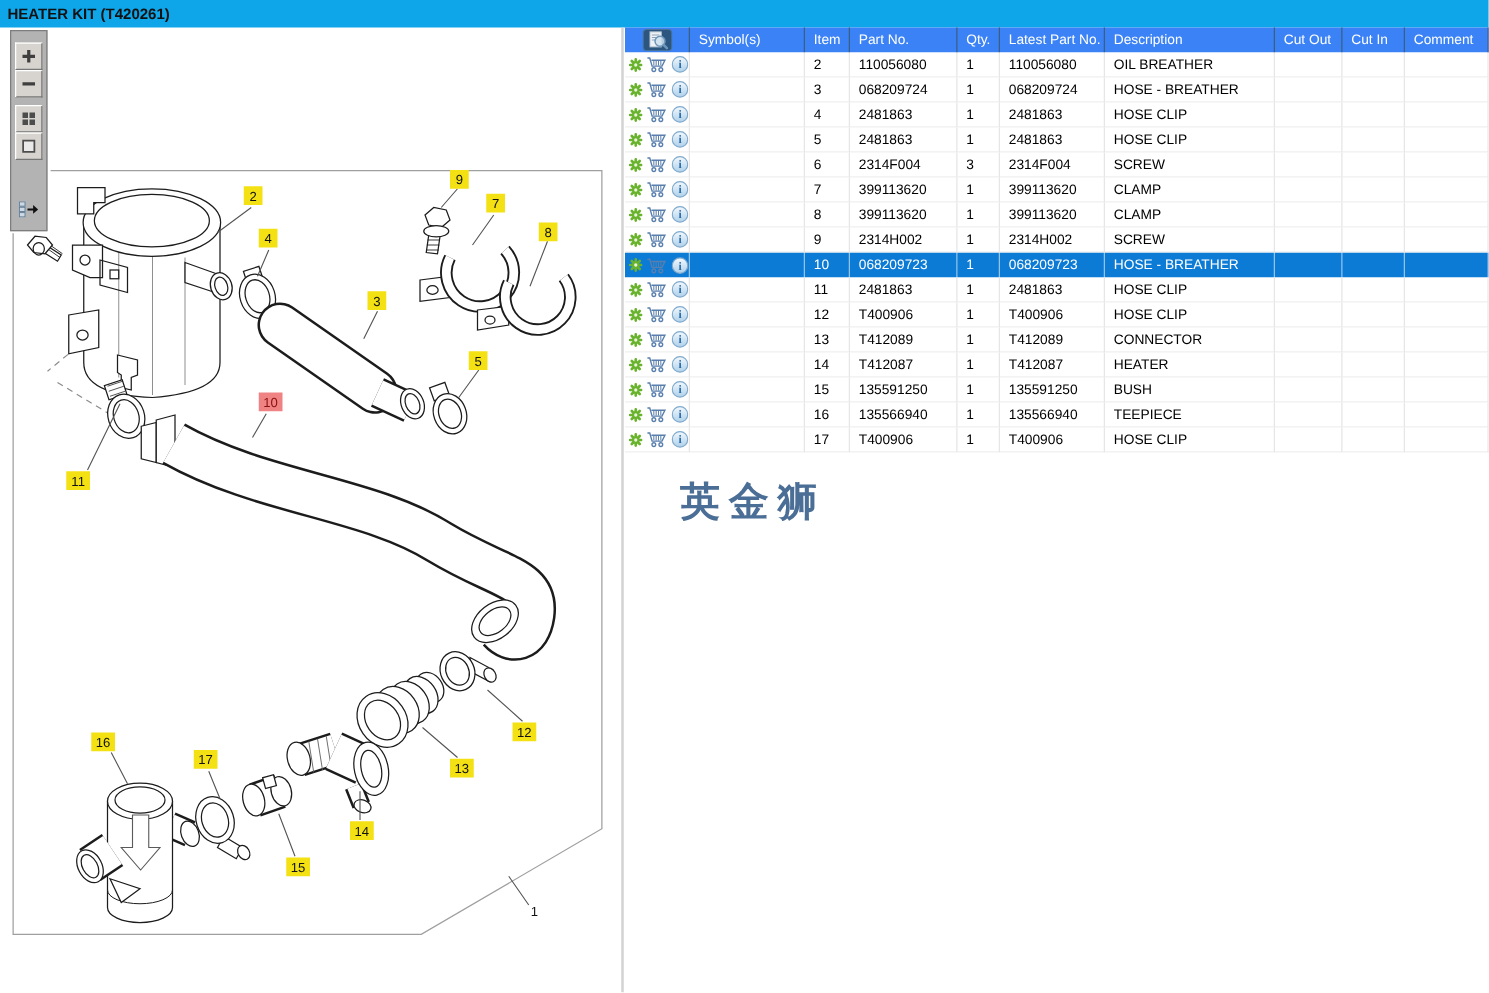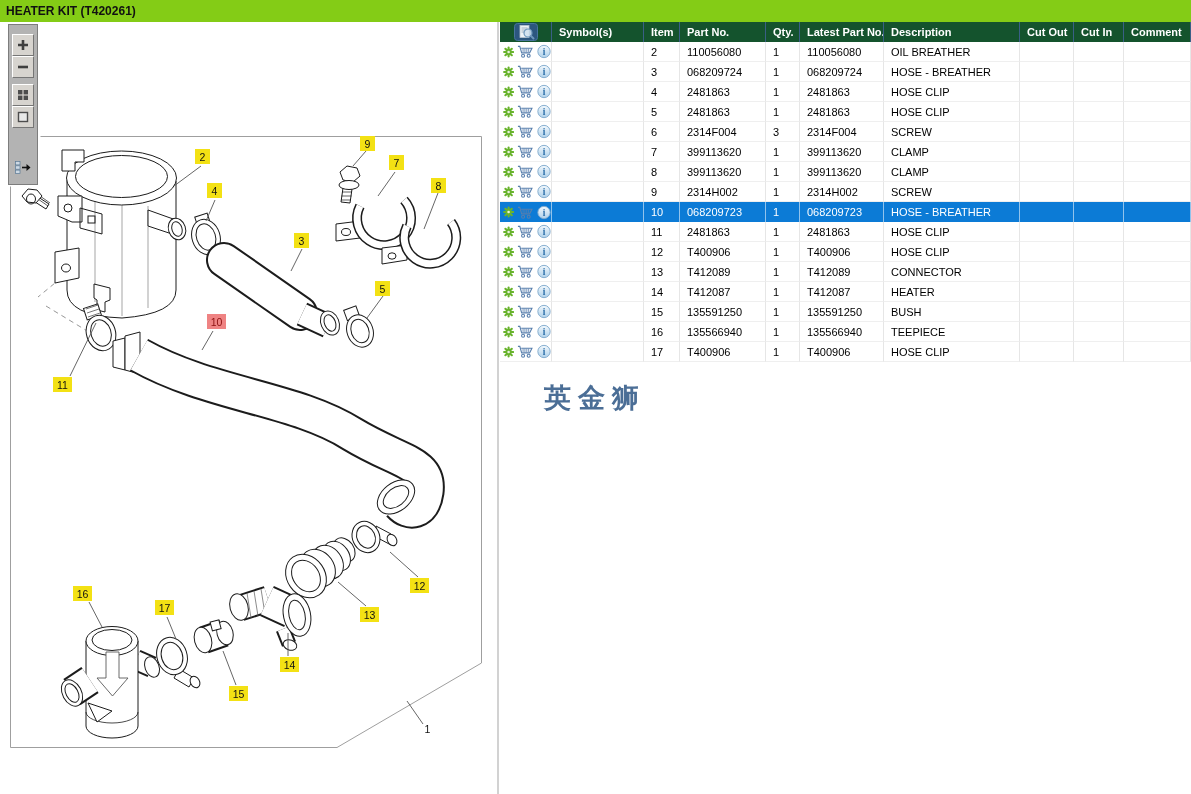--- a/index.html
+++ b/index.html
@@ -1,49 +1,49 @@
 <!DOCTYPE html>
 <html><head>
 <meta charset="utf-8">
 <style>
   html,body{margin:0;padding:0;background:#fff;}
   body{width:1191px;height:794px;position:relative;overflow:hidden;
        font-family:"Liberation Sans",sans-serif;-webkit-font-smoothing:antialiased;}
-  .titlebar{position:absolute;left:0;top:0;width:1191px;height:22px;background:#84cc16;}
+  .titlebar{position:absolute;left:0;top:0;width:1191px;height:22px;background:#0ea5e9;}
   .title{position:absolute;left:6px;top:4px;font-size:12px;font-weight:bold;color:#111;}
 
   
   .diagram-svg{position:absolute;left:0;top:0;width:497px;height:794px;}
   .splitter{position:absolute;left:497px;top:22px;width:2px;height:772px;background:#d2d2d2;}
 
   
   .toolbar{position:absolute;left:8px;top:24px;width:30px;height:161px;
            background:#b3b3b3;border:1px solid #7d7d7d;box-sizing:border-box;}
   .tool-btn{position:absolute;left:3px;width:22px;height:22px;background:#d7d4cf;
             border-top:1px solid #fff;border-left:1px solid #fff;
             border-right:1px solid #767676;border-bottom:1px solid #767676;
             box-sizing:border-box;display:flex;align-items:center;justify-content:center;}
   .tool-plain{position:absolute;left:4px;width:22px;height:18px;display:flex;align-items:center;justify-content:center;}
 
   
   .table{position:absolute;left:500px;top:22px;width:691px;font-size:11px;color:#000;}
-  .hrow{display:flex;height:20px;background:#14532d;color:#fff;font-weight:bold;}
+  .hrow{display:flex;height:20px;background:#3b82f6;color:#fff;font-weight:normal;}
   .hcell{box-sizing:border-box;border-right:1px solid #3a5f86;padding:4px 0 0 7px;
          white-space:nowrap;overflow:hidden;}
   .hcell.c0{padding:1px 0 0 14px;}
   .row{display:flex;height:20px;background:#fff;}
   .cell{box-sizing:border-box;border-right:1px solid #e6e6e6;border-bottom:1px solid #efefef;
         padding:4px 0 0 7px;white-space:nowrap;overflow:hidden;}
   .cell.icons{display:flex;align-items:center;gap:3px;padding:0 0 0 3px;}
   .row.selected{background:#0c7bd6;color:#fff;}
   .row.selected .cell{border-right:1px solid rgba(255,255,255,.55);border-bottom:none;}
   .c0{width:52px;} .c1{width:92px;} .c2{width:36px;} .c3{width:86px;} .c4{width:34px;}
   .c5{width:84px;} .c6{width:136px;} .c7{width:54px;} .c8{width:50px;} .c9{width:67px;}
 
-  .watermark{position:absolute;left:544px;top:380px;font-size:27px;font-weight:bold;
+  .watermark{position:absolute;left:544px;top:380px;font-size:32px;font-weight:bold;
              color:#4b6e96;letter-spacing:7px;}
 </style>
 </head>
 <body>
 
 <div class="titlebar">
   <div class="title">HEATER KIT (T420261)</div>
 </div>
 
 <svg class="diagram-svg" viewBox="0 0 497 794">

